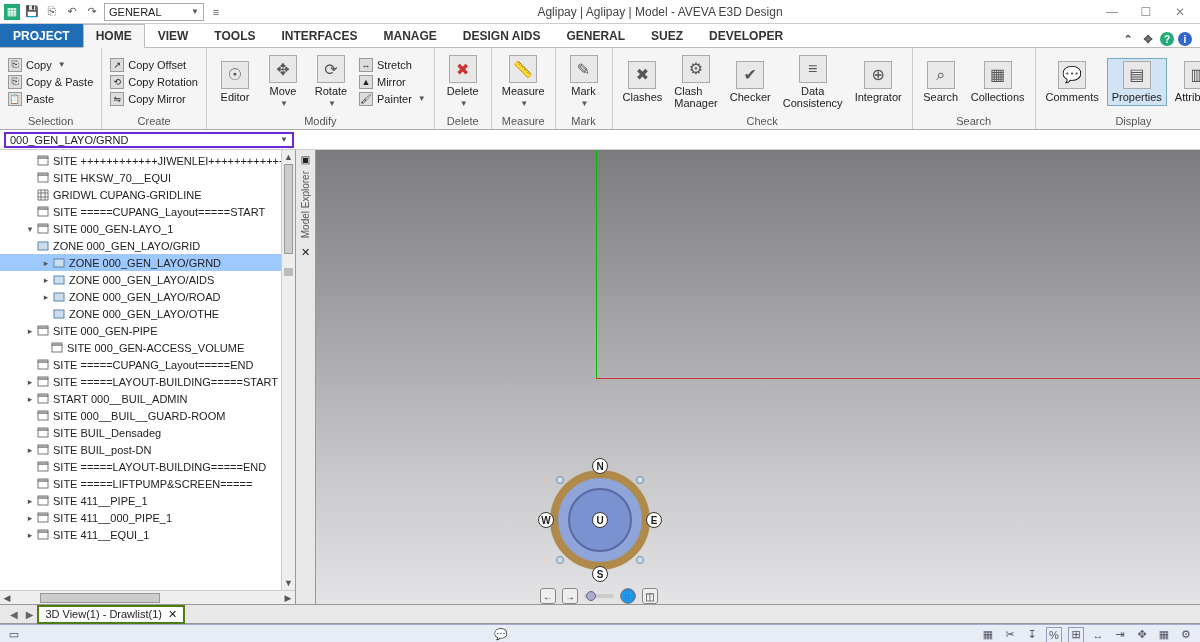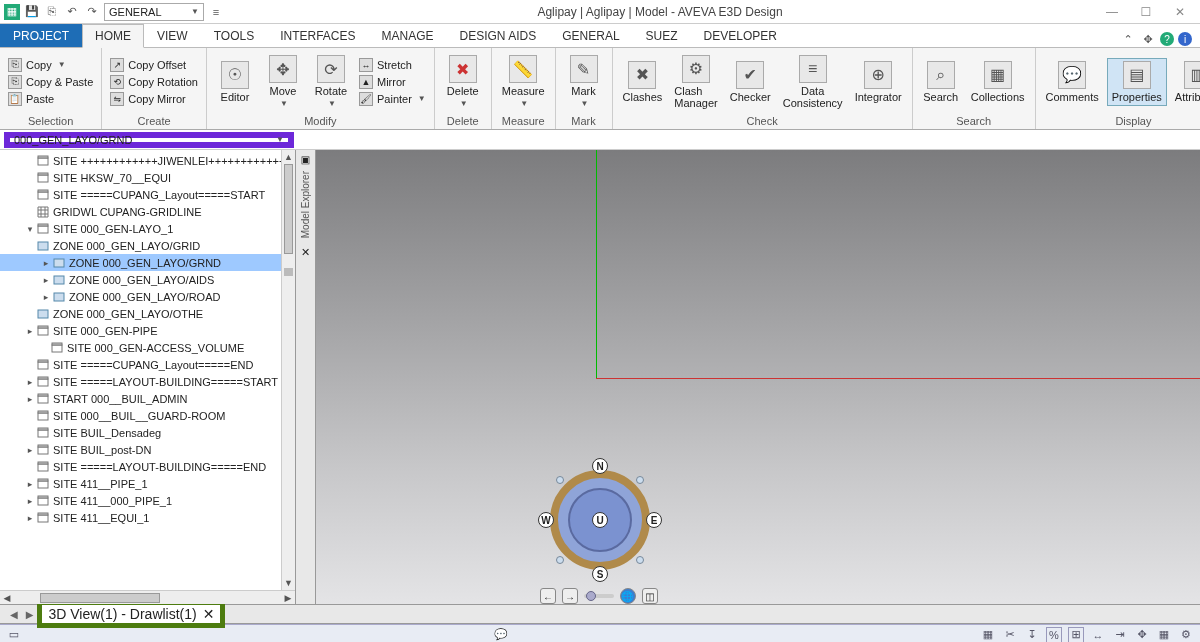--- a/index.html
+++ b/index.html
@@ -8,42 +8,42 @@
 
 .titlebar { height: 24px; background: #fff; display: flex; align-items: center; border-bottom: 1px solid #ccc; }
 .titlebar .qat { display: flex; align-items: center; gap: 4px; padding: 0 4px; }
 .qat-icon { width: 16px; height: 16px; display: flex; align-items: center; justify-content: center; font-size: 11px; color: #555; cursor: pointer; }
 .qat-dropdown { border: 1px solid #aaa; height: 18px; min-width: 100px; padding: 0 4px; font-size: 11px; display:flex; align-items:center; justify-content:space-between; background:#fff;}
 .title-text { flex: 1; text-align: center; font-size: 12px; color: #444; }
 .winbtns { display: flex; gap: 14px; padding: 0 10px; color:#888;}
 .winbtn { width:20px; text-align:center; cursor:pointer;}
 
 
-.ribbon-tabs { height: 24px; background: #fff; display: flex; align-items: flex-end; border-bottom: 1px solid #bbb; }
+.ribbon-tabs { height: 24px; background: #fff; display: flex; align-items: flex-end; border-bottom: 1px solid #bbb; font-weight: bold; }
 .rtab { padding: 4px 12px; font-size: 12px; color: #333; cursor: pointer; border: 1px solid transparent; border-bottom:none;}
 .rtab.project { background: #1e6db6; color: #fff; }
 .rtab.active { border: 1px solid #bbb; border-bottom: 1px solid #f5f5f5; background:#f5f5f5; margin-bottom:-1px;}
 .rtab-help { margin-left:auto; padding-right:8px; display:flex; gap:4px; align-items:center;}
 .help-ico{width:14px;height:14px;border-radius:50%;background:#2a7;color:#fff;font-size:10px;display:flex;align-items:center;justify-content:center;}
 
 
 .ribbon { height: 82px; background: #f5f5f5; border-bottom: 1px solid #aaa; display: flex; }
 .rgroup { border-right: 1px solid #ccc; display:flex; flex-direction:column; }
 .rgroup-body{flex:1; display:flex; align-items:center; padding:2px 6px; gap:4px;}
 .rgroup-label{text-align:center; font-size:11px; color:#555; padding-bottom:2px;}
 .rbtn-small{display:flex;align-items:center;gap:4px;font-size:11px;padding:1px 2px;cursor:pointer;white-space:nowrap;}
 .rbtn-small .ic{width:14px;height:14px;background:#ddd;border:1px solid #999;font-size:9px;display:flex;align-items:center;justify-content:center;}
 .rbtn-big{display:flex;flex-direction:column;align-items:center;gap:2px;font-size:11px;padding:2px 4px;cursor:pointer;min-width:44px;}
 .rbtn-big .ic{width:28px;height:28px;background:#e8e8e8;border:1px solid #aaa;display:flex;align-items:center;justify-content:center;font-size:16px;color:#555;}
 .vcol{display:flex;flex-direction:column;gap:1px;}
 .caret{font-size:8px;color:#555;margin-left:2px;}
 
 
 .pathbar{height:20px;background:#fff;border-bottom:1px solid #ccc;display:flex;align-items:center;padding:0 4px;font-size:11px;}
-.pathbar .combo{flex:0 0 290px;border:6px solid #6d28d9;height:16px;display:flex;align-items:center;justify-content:space-between;padding:0 4px;}
+.pathbar .combo{flex:0 0 290px;border:2px solid #6d28d9;height:16px;display:flex;align-items:center;justify-content:space-between;padding:0 4px;}
 
 
 .main{display:flex;height:454px;}
 .explorer{width:296px;background:#fff;border-right:1px solid #999;overflow:hidden;position:relative;}
 .tree{padding:2px 0 2px 0;font-size:11px;overflow:auto;height:436px;}
 .tree-row{display:flex;align-items:center;height:17px;padding-left:4px;cursor:pointer;white-space:nowrap;}
 .tree-row.sel{background:#9ec9ff;}
 .tw{width:12px;text-align:center;font-size:9px;color:#555;}
 .tic{width:14px;height:12px;margin-right:3px;display:inline-flex;align-items:center;justify-content:center;}
 .tic svg{width:12px;height:12px;}
@@ -67,21 +67,21 @@
 .compass{position:absolute;left:224px;top:310px;width:120px;height:120px;}
 .compass .ring{position:absolute;inset:10px;border:8px solid #b08a4a;border-radius:50%;background:#8fa4d8;}
 .compass .inner{position:absolute;inset:28px;border:2px solid #5a6aa0;border-radius:50%;background:#7b92d0;display:flex;align-items:center;justify-content:center;}
 .compass .lbl{position:absolute;width:16px;height:16px;background:#fff;border:1px solid #333;border-radius:50%;font-size:10px;font-weight:bold;display:flex;align-items:center;justify-content:center;}
 .compass .dot{position:absolute;width:8px;height:8px;background:#cde;border:1px solid #789;border-radius:50%;}
 .vnav{position:absolute;left:224px;top:438px;display:flex;gap:6px;align-items:center;}
 .vnav .b{width:16px;height:16px;border:1px solid #888;border-radius:3px;background:#eee;font-size:10px;display:flex;align-items:center;justify-content:center;cursor:pointer;}
 
 
 .tabstrip{height:20px;background:#e8e8e8;border-top:1px solid #999;border-bottom:1px solid #999;display:flex;align-items:center;padding-left:6px;}
-.tabstrip .tab{background:#fff;border:5px solid #4d7c0f;padding:1px 6px;font-size:14px;display:flex;align-items:flex-end;gap:6px;}
+.tabstrip .tab{background:#fff;border:2px solid #4d7c0f;padding:1px 6px;font-size:11px;display:flex;align-items:flex-start;gap:6px;}
 .tabstrip .navarr{font-size:10px;color:#666;padding:0 4px;cursor:pointer;}
 
 
 .statusbar{height:20px;background:#e8ecf4;border-top:1px solid #aac;display:flex;align-items:center;justify-content:space-between;padding:0 6px;}
 .statusbar .sicons{display:flex;gap:6px;}
 .sico{width:16px;height:16px;display:flex;align-items:center;justify-content:center;font-size:11px;color:#556;cursor:pointer;}
 </style>
 </head>
 <body>
 
@@ -315,36 +315,36 @@
               <rect x="1" y="3" width="10" height="7" fill="none" stroke="#777"></rect>
               <rect x="1" y="1" width="10" height="2" fill="#ccc" stroke="#777"></rect>
             </svg>
           </span>
     <span>SITE HKSW_70__EQUI</span>
   </div>
         <div class="tree-row " style="padding-left:24px">
     <span class="tw"></span>
     <span class="tic">
             <svg viewBox="0 0 12 12">
+              <path d="M1 1h10v10h-10z M4 1v10 M8 1v10 M1 4h10 M1 8h10" fill="none" stroke="#777"></path>
+            </svg>
+          </span>
+    <span>GRIDWL CUPANG-GRIDLINE</span>
+  </div>
+        <div class="tree-row " style="padding-left:24px">
+    <span class="tw"></span>
+    <span class="tic">
+            <svg viewBox="0 0 12 12">
               <rect x="1" y="3" width="10" height="7" fill="none" stroke="#777"></rect>
               <rect x="1" y="1" width="10" height="2" fill="#ccc" stroke="#777"></rect>
             </svg>
           </span>
     <span>SITE =====CUPANG_Layout=====START</span>
   </div>
         <div class="tree-row " style="padding-left:24px">
-    <span class="tw"></span>
-    <span class="tic">
-            <svg viewBox="0 0 12 12">
-              <path d="M1 1h10v10h-10z M4 1v10 M8 1v10 M1 4h10 M1 8h10" fill="none" stroke="#777"></path>
-            </svg>
-          </span>
-    <span>GRIDWL CUPANG-GRIDLINE</span>
-  </div>
-        <div class="tree-row " style="padding-left:24px">
     <span class="tw">▾</span>
     <span class="tic">
             <svg viewBox="0 0 12 12">
               <rect x="1" y="3" width="10" height="7" fill="none" stroke="#777"></rect>
               <rect x="1" y="1" width="10" height="2" fill="#ccc" stroke="#777"></rect>
             </svg>
           </span>
     <span>SITE 000_GEN-LAYO_1</span>
   </div>
         <div class="tree-row " style="padding-left:24px">
@@ -376,21 +376,21 @@
   </div>
         <div class="tree-row " style="padding-left:40px">
     <span class="tw">▸</span>
     <span class="tic">
             <svg viewBox="0 0 12 12">
               <rect x="1" y="2" width="10" height="8" fill="#cde" stroke="#58a"></rect>
             </svg>
           </span>
     <span>ZONE 000_GEN_LAYO/ROAD</span>
   </div>
-        <div class="tree-row " style="padding-left:24px">
+        <div class="tree-row " style="padding-left:40px">
     <span class="tw"></span>
     <span class="tic">
             <svg viewBox="0 0 12 12">
               <rect x="1" y="2" width="10" height="8" fill="#cde" stroke="#58a"></rect>
             </svg>
           </span>
     <span>ZONE 000_GEN_LAYO/OTHE</span>
   </div>
         <div class="tree-row " style="padding-left:24px">
     <span class="tw">▸</span>
@@ -474,20 +474,30 @@
   </div>
         <div class="tree-row " style="padding-left:24px">
     <span class="tw"></span>
     <span class="tic">
             <svg viewBox="0 0 12 12">
               <rect x="1" y="3" width="10" height="7" fill="none" stroke="#777"></rect>
               <rect x="1" y="1" width="10" height="2" fill="#ccc" stroke="#777"></rect>
             </svg>
           </span>
     <span>SITE =====LAYOUT-BUILDING=====END</span>
+  </div>
+        <div class="tree-row " style="padding-left:24px">
+    <span class="tw"></span>
+    <span class="tic">
+            <svg viewBox="0 0 12 12">
+              <rect x="1" y="3" width="10" height="7" fill="none" stroke="#777"></rect>
+              <rect x="1" y="1" width="10" height="2" fill="#ccc" stroke="#777"></rect>
+            </svg>
+          </span>
+    <span>SITE =====LIFTPUMP&amp;SCREEN=====</span>
   </div>
         <div class="tree-row " style="padding-left:24px">
     <span class="tw">▸</span>
     <span class="tic">
             <svg viewBox="0 0 12 12">
               <rect x="1" y="3" width="10" height="7" fill="none" stroke="#777"></rect>
               <rect x="1" y="1" width="10" height="2" fill="#ccc" stroke="#777"></rect>
             </svg>
           </span>
     <span>SITE 411__PIPE_1</span>

